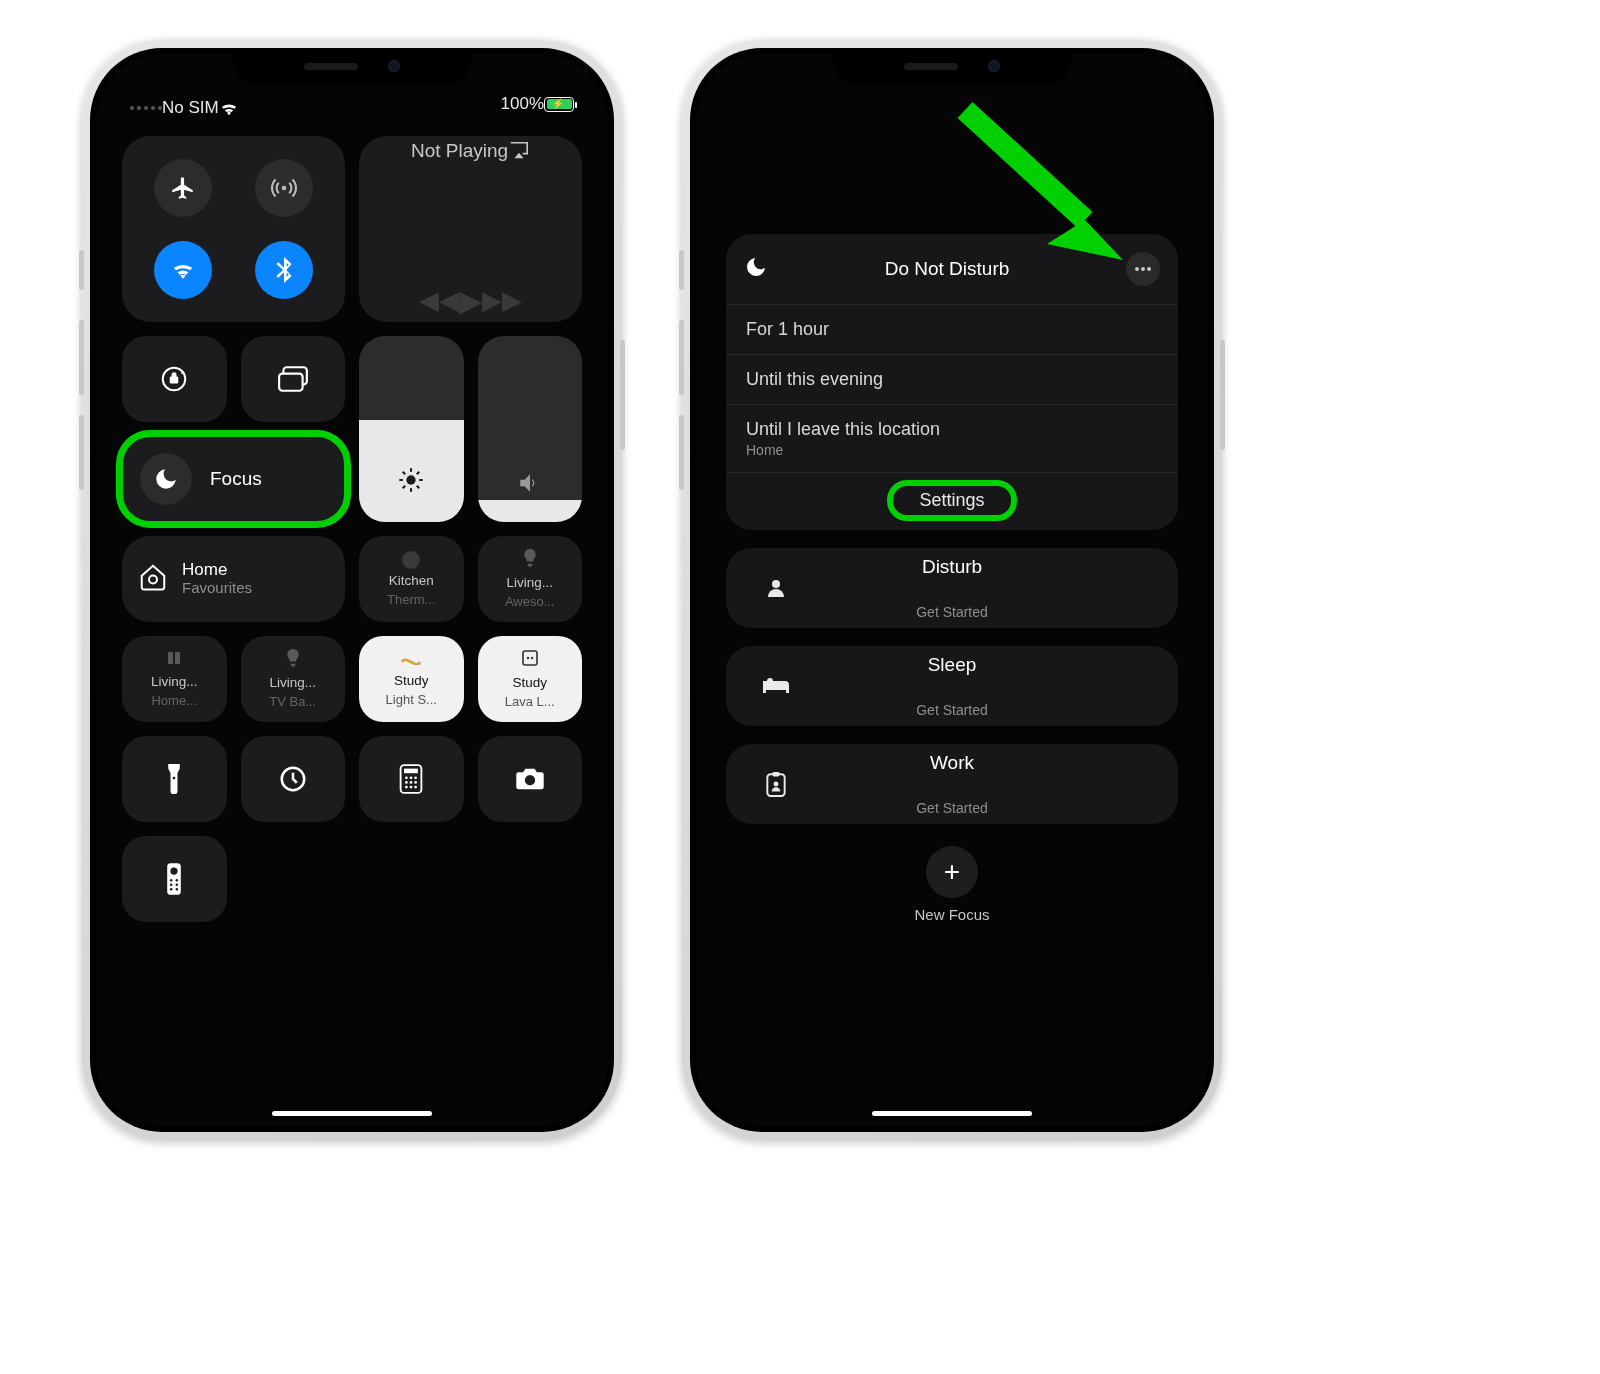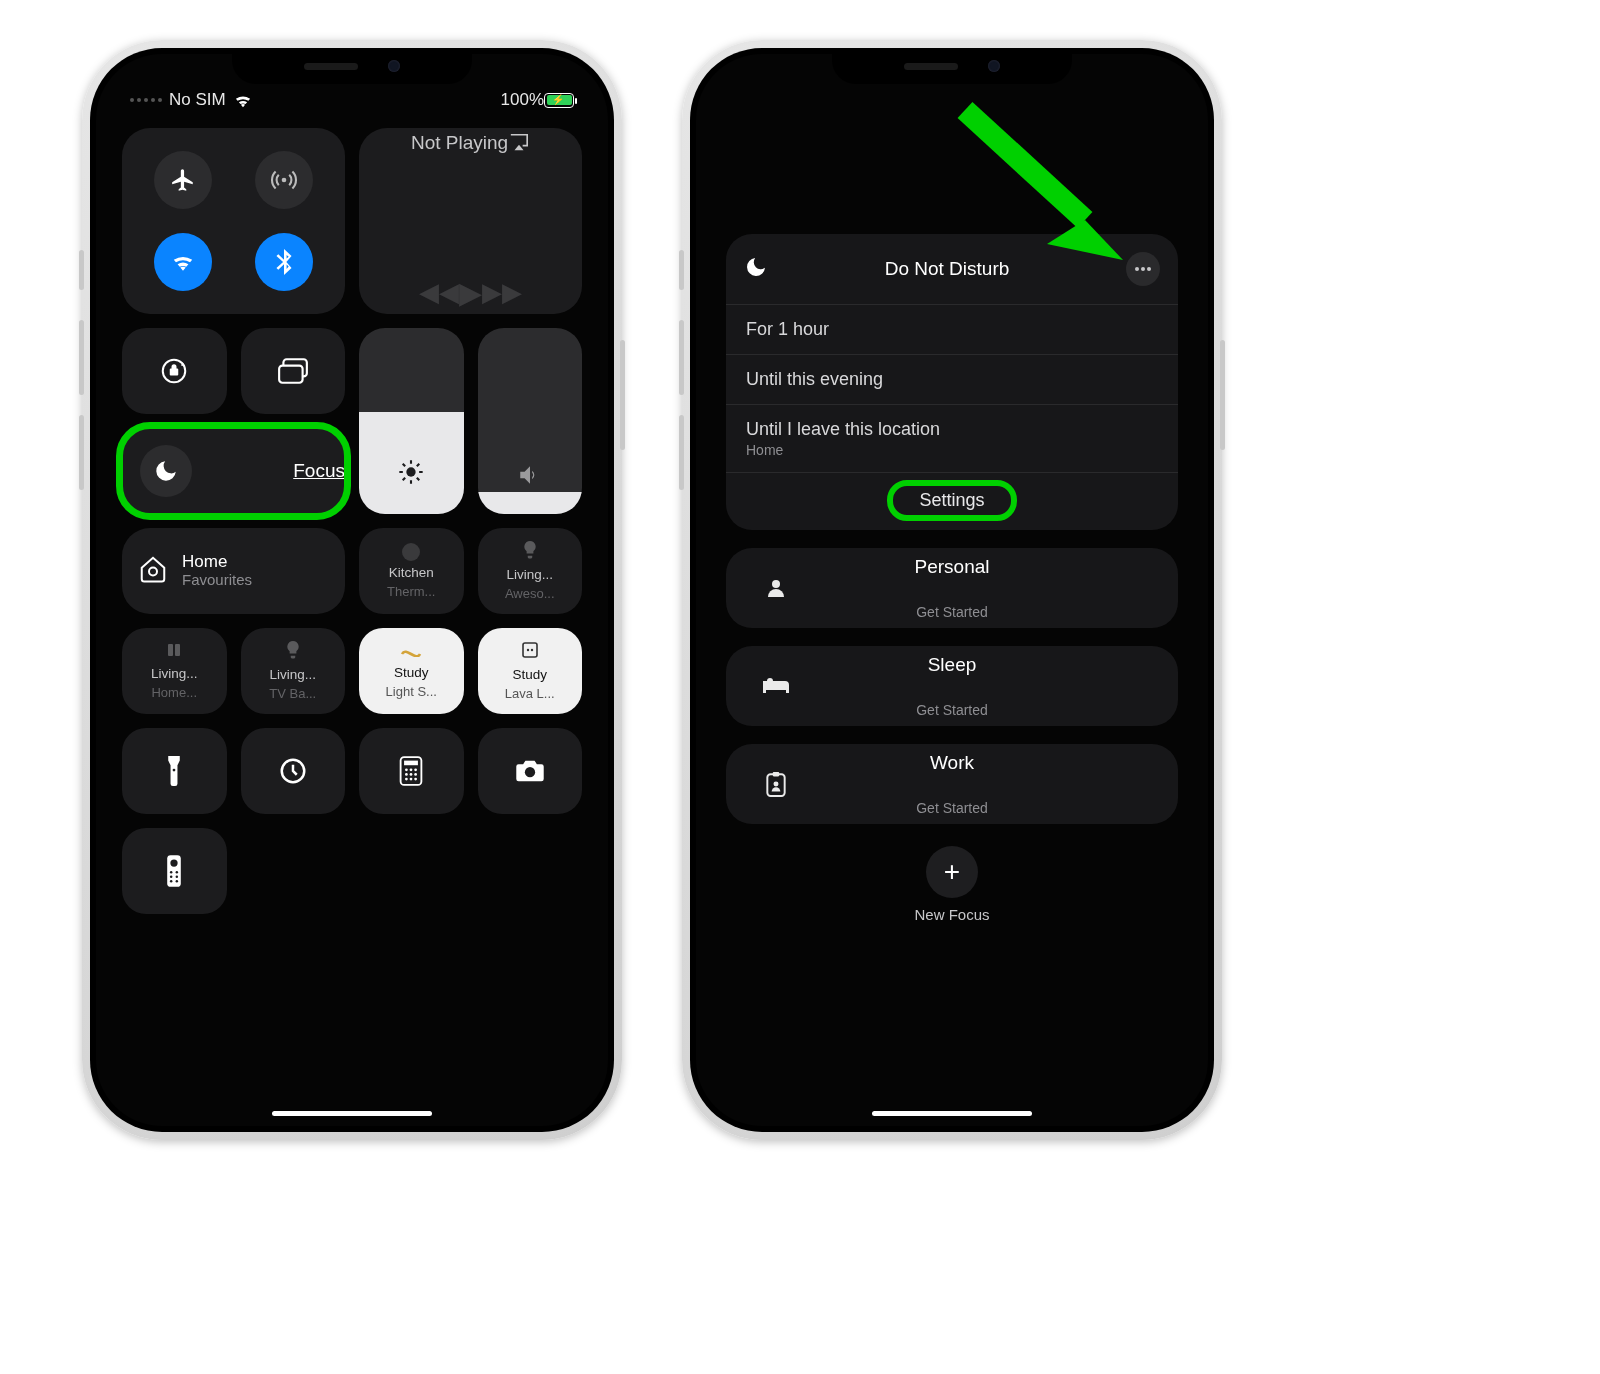--- a/index.html
+++ b/index.html
@@ -75,21 +75,21 @@
   .home-ind{
     position:absolute;bottom:10px;left:50%;transform:translateX(-50%);
     width:160px;height:5px;background:#fff;border-radius:3px;
   }
   
   .status{
     display:flex;justify-content:space-between;align-items:center;
     color:#e8e8e8;font-size:17px;font-weight:500;
     padding:16px 14px 18px 14px;
   }
-  .status .left{display:flex;align-items:center;gap:7px;}
+  .status .left{display:flex;align-items:center;margin-top:8px;}
   .sig-dots{display:flex;gap:3px;align-items:flex-end;}
   .sig-dots span{width:4px;height:4px;border-radius:2px;background:#555;}
   .wifi-ic{display:inline-flex;}
   .bat{display:flex;align-items:center;gap:0;}
   .bat-body{
     width:30px;height:15px;border:1.5px solid #fff;border-radius:4px;position:relative;
     display:flex;align-items:center;padding:1.5px;box-sizing:border-box;
   }
   .bat-body::after{content:"";position:absolute;right:-4px;top:4px;width:2px;height:6px;background:#fff;border-radius:1px;}
   .bat-fill{height:100%;border-radius:2px;background:#30d158;flex:1;position:relative;}
@@ -129,21 +129,21 @@
   .media-top{display:flex;justify-content:space-between;align-items:flex-start;color:#c7c7c9;font-size:19px;}
   .media-ctrls{display:flex;justify-content:space-around;align-items:center;color:#3a3a3c;font-size:26px;}
   
   .slider{
     grid-row:span 2;border-radius:26px;background:#2c2c2e;overflow:hidden;position:relative;
   }
   .slider .fill{position:absolute;left:0;right:0;bottom:0;background:#e8e8ea;height:55%;}
   .slider .ico{position:absolute;left:50%;bottom:24px;transform:translateX(-50%);}
   
   .focus-tile{
-    grid-column:1/3;border-radius:28px;justify-content:space-between;padding-left:18px;gap:18px;text-decoration:underline;
+    grid-column:1/3;border-radius:28px;justify-content:flex-start;padding-left:18px;gap:18px;
   }
   .focus-tile .c{
     width:52px;height:52px;border-radius:50%;background:#2c2c2e;display:flex;align-items:center;justify-content:center;
   }
   .hi-ring{
     position:absolute;inset:-6px;border:7px solid var(--highlight);border-radius:34px;pointer-events:none;
   }
   
   .home-w{
     grid-column:1/3;border-radius:28px;justify-content:flex-start;padding-left:16px;gap:14px;
@@ -511,21 +511,21 @@
           </div>
 
           <div class="focus-pill">
             <span class="ico">
               <svg width="24" height="24" viewBox="0 0 24 24">
                   <circle cx="12" cy="8" r="4" fill="#eaeaea"></circle>
                   <path fill="#eaeaea" d="M4 21a8 8 0 0116 0H4z"></path>
                 </svg>
             </span>
             <div class="txt">
-              <div class="name">Personal</div>
+              <div class="name">Disturb</div>
               <div class="sub">Get Started</div>
             </div>
             <span style="width:56px;"></span>
           </div>
 
           <div class="focus-pill">
             <span class="ico">
               <svg width="30" height="20" viewBox="0 0 30 20">
                   <path fill="#eaeaea" d="M2 3v14h3v-3h20v3h3V9a4 4 0 00-4-4H12a3 3 0 00-6 0H2z"></path>
                 </svg>

